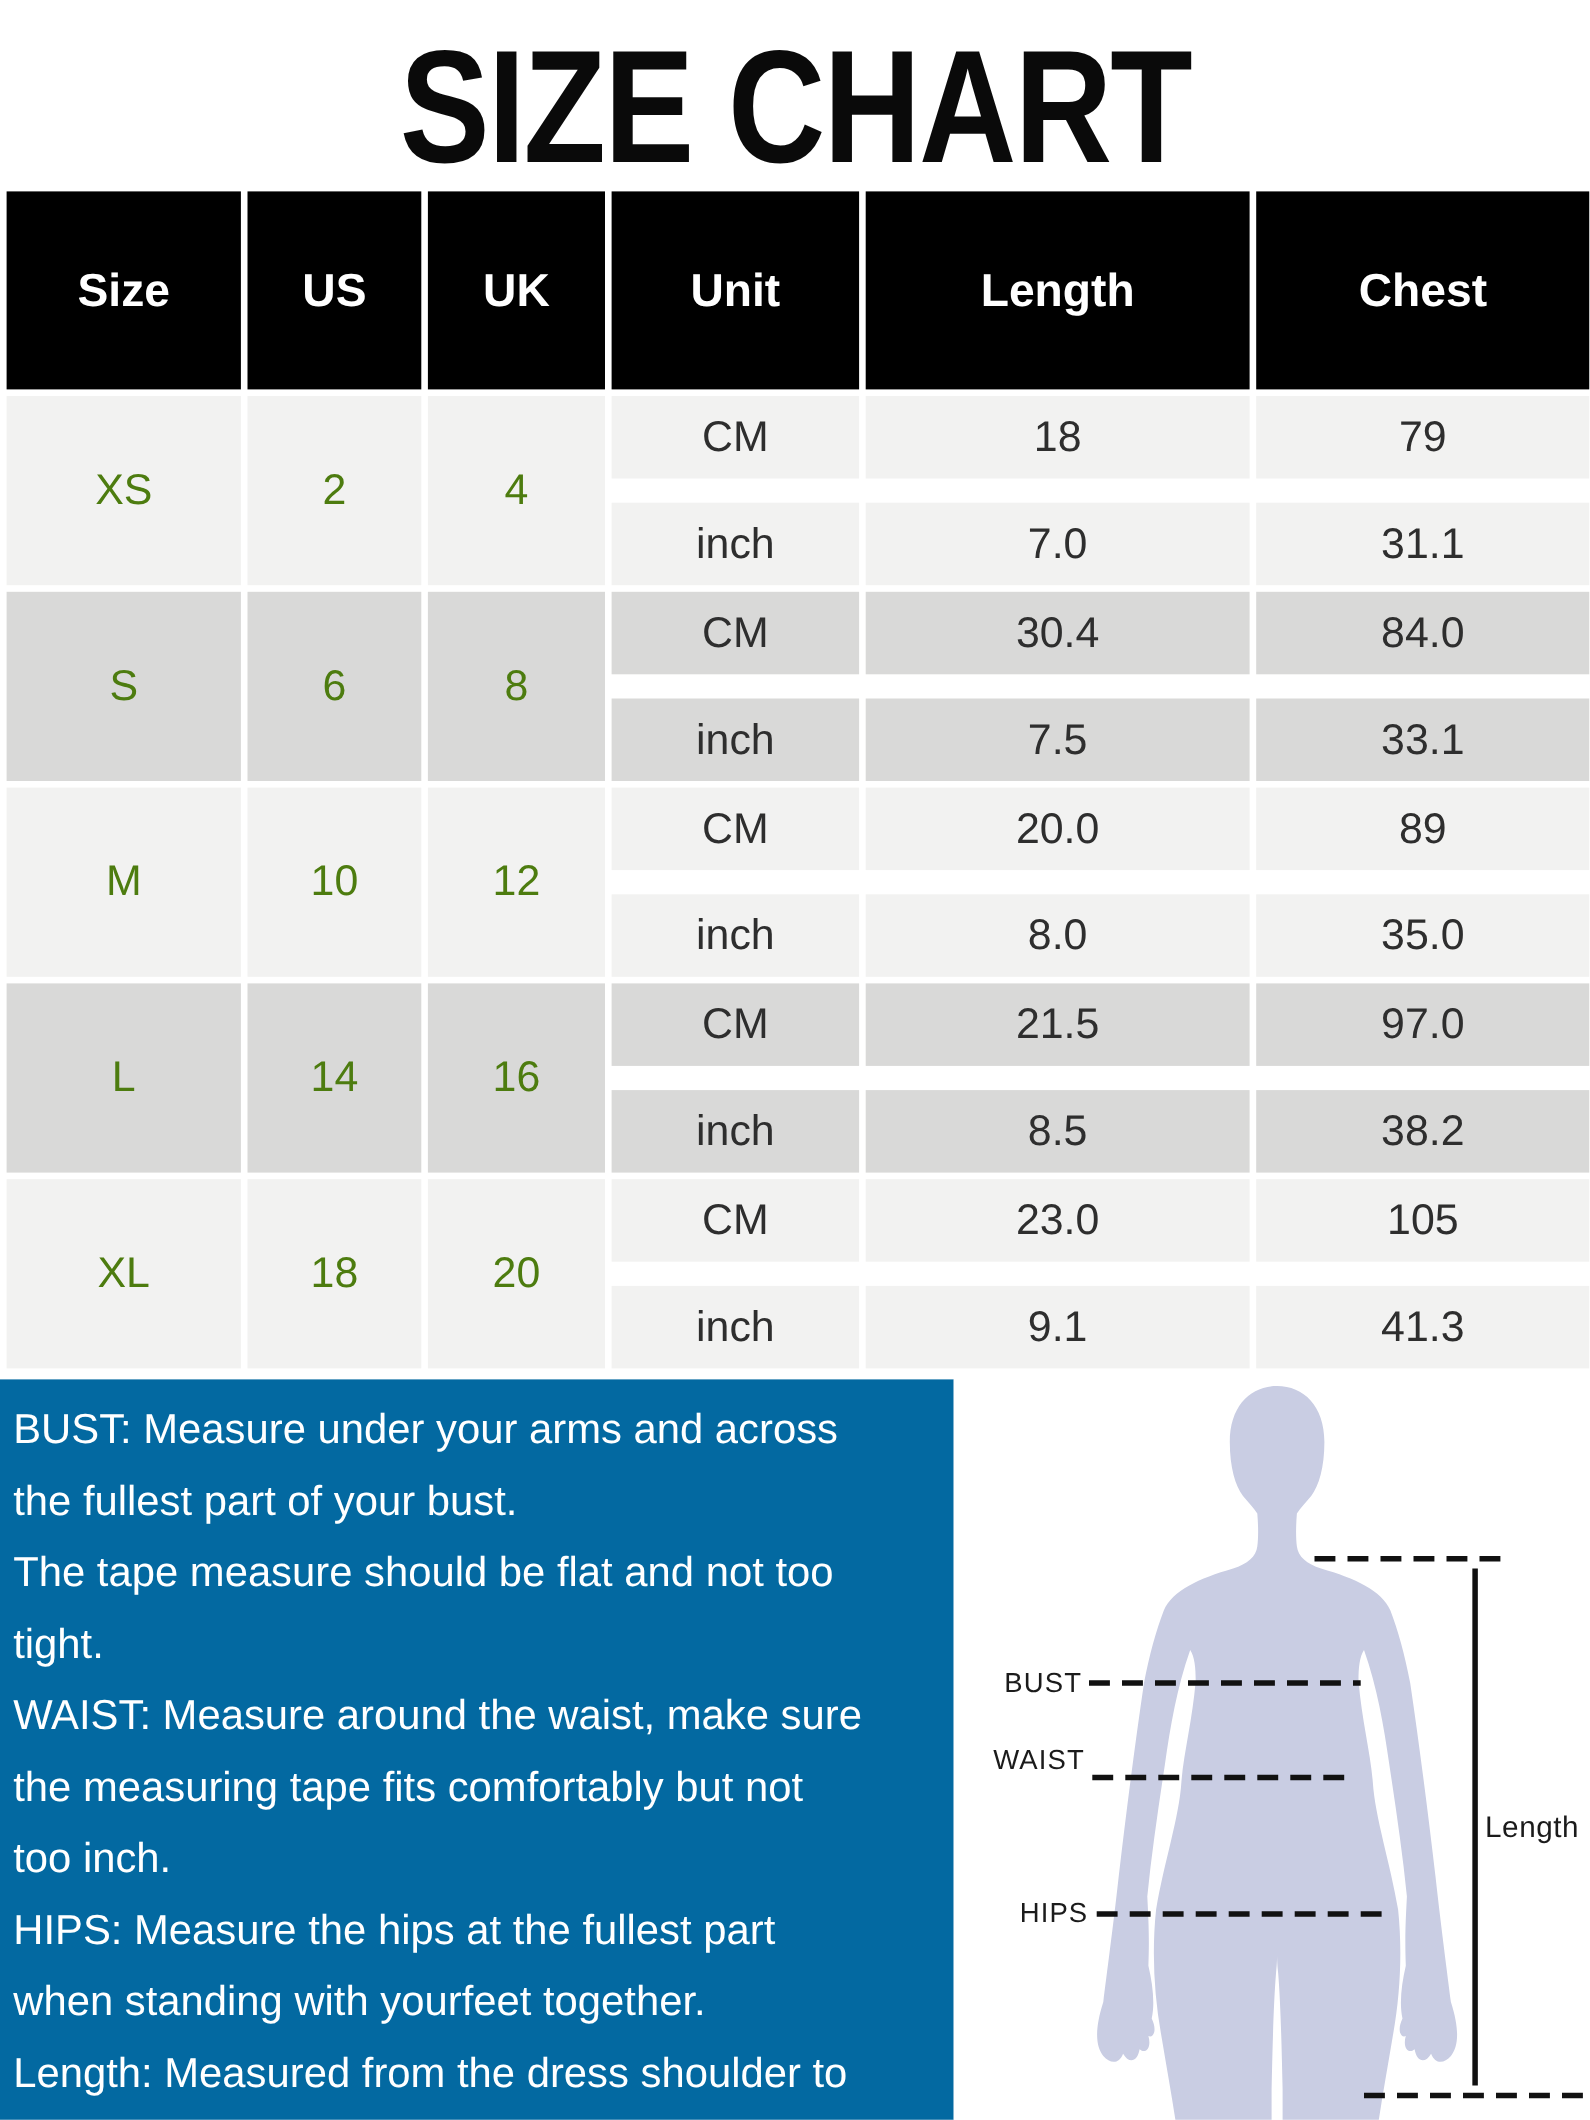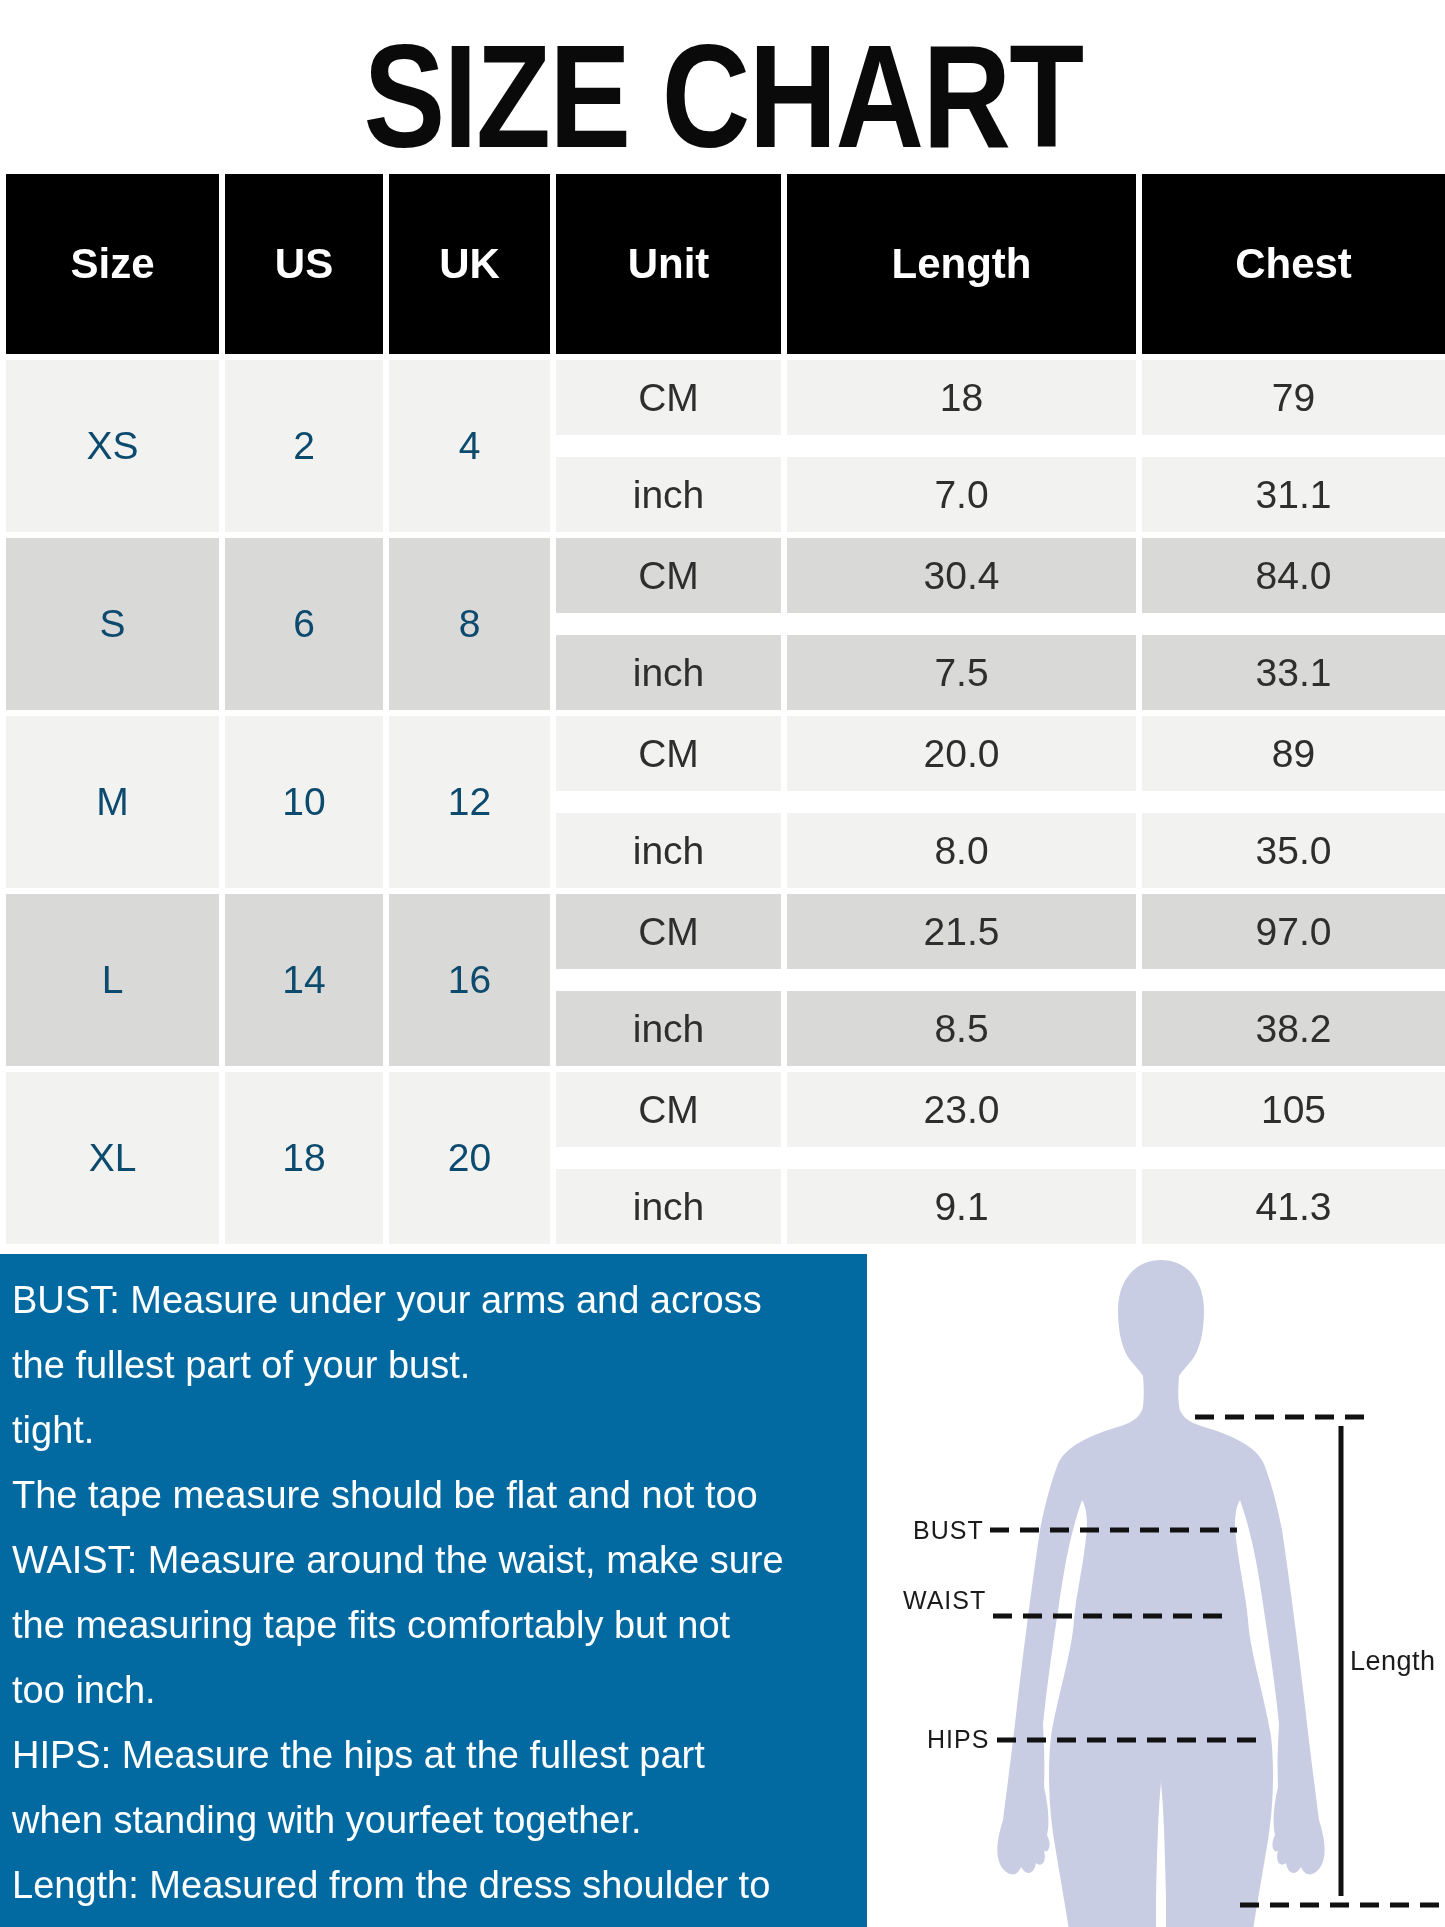--- a/index.html
+++ b/index.html
@@ -21,21 +21,21 @@
   .t-grid { display:grid; grid-template-columns:213px 158px 161px 225px 349px 303px; column-gap:6px; }
   .t-head { height:180px; }
   .t-head .hcell {
     background:#000; color:#fff; font-size:42px; font-weight:700;
     display:flex; align-items:center; justify-content:center;
   }
   .t-row { margin-top:6px; height:172px; }
   .t-row.light { --bg:#f2f2f1; }
   .t-row.dark  { --bg:#d9d9d8; }
   .t-row .cell {
-    background:var(--bg); font-size:39px; color:#0c4a6e;
+    background:var(--bg); font-size:39px; color:#4d7c0f;
     display:flex; align-items:center; justify-content:center;
   }
   .t-row .split { background:transparent; display:flex; flex-direction:column; gap:22px; }
   .split .sub {
     flex:1; width:100%; background:var(--bg); font-size:39px; color:#2e2e2e;
     display:flex; align-items:center; justify-content:center;
   }
 
   
   .bottom { position:relative; height:705px; margin-top:10px; }
@@ -163,22 +163,22 @@
     </div>
   </div>
 
 </div>
 
 <div class="bottom">
 
   <div class="instructions">
     <span class="line">BUST: Measure under your arms and across</span>
     <span class="line">the fullest part of your bust.</span>
+    <span class="line">The tape measure should be flat and not too</span>
     <span class="line">tight.</span>
-    <span class="line">The tape measure should be flat and not too</span>
     <span class="line">WAIST: Measure around the waist, make sure</span>
     <span class="line">the measuring tape fits comfortably but not</span>
     <span class="line">too inch.</span>
     <span class="line">HIPS: Measure the hips at the fullest part</span>
     <span class="line">when standing with yourfeet together.</span>
     <span class="line">Length: Measured from the dress shoulder to</span>
     <span class="line">the hem.</span>
   </div>
 
   <div class="figure-panel">

